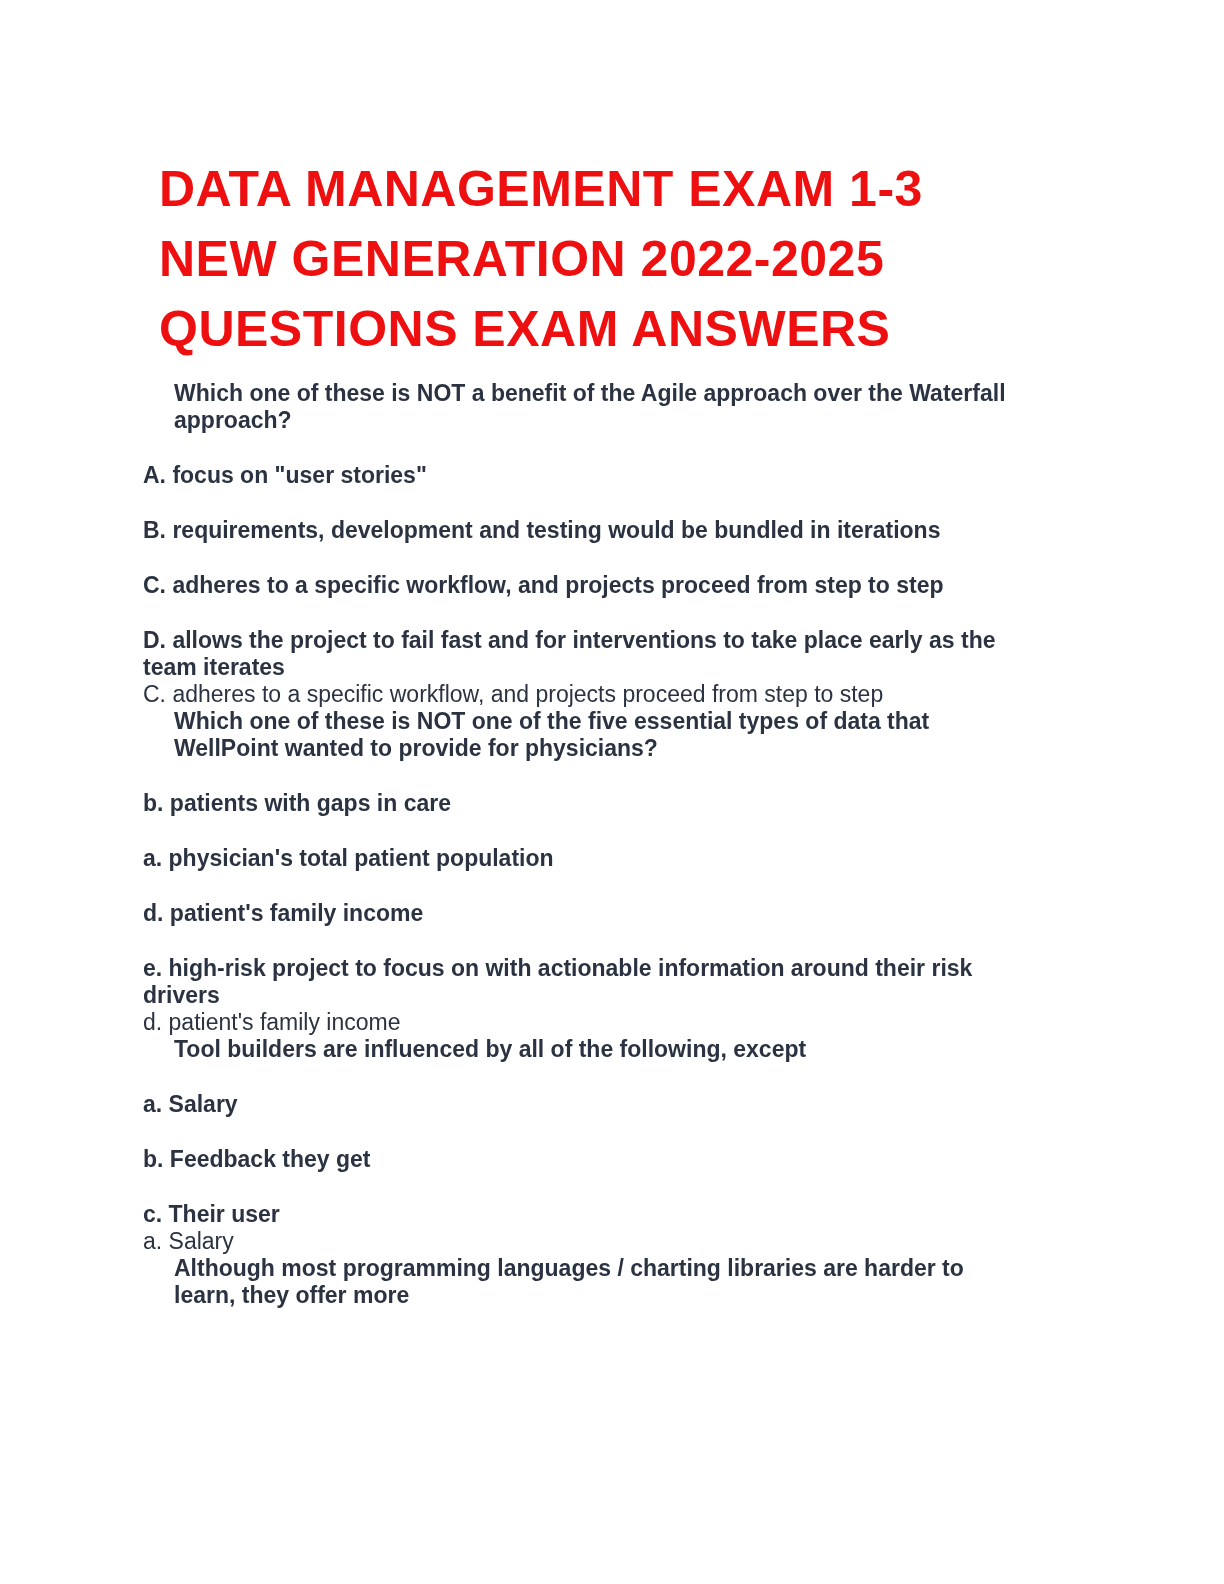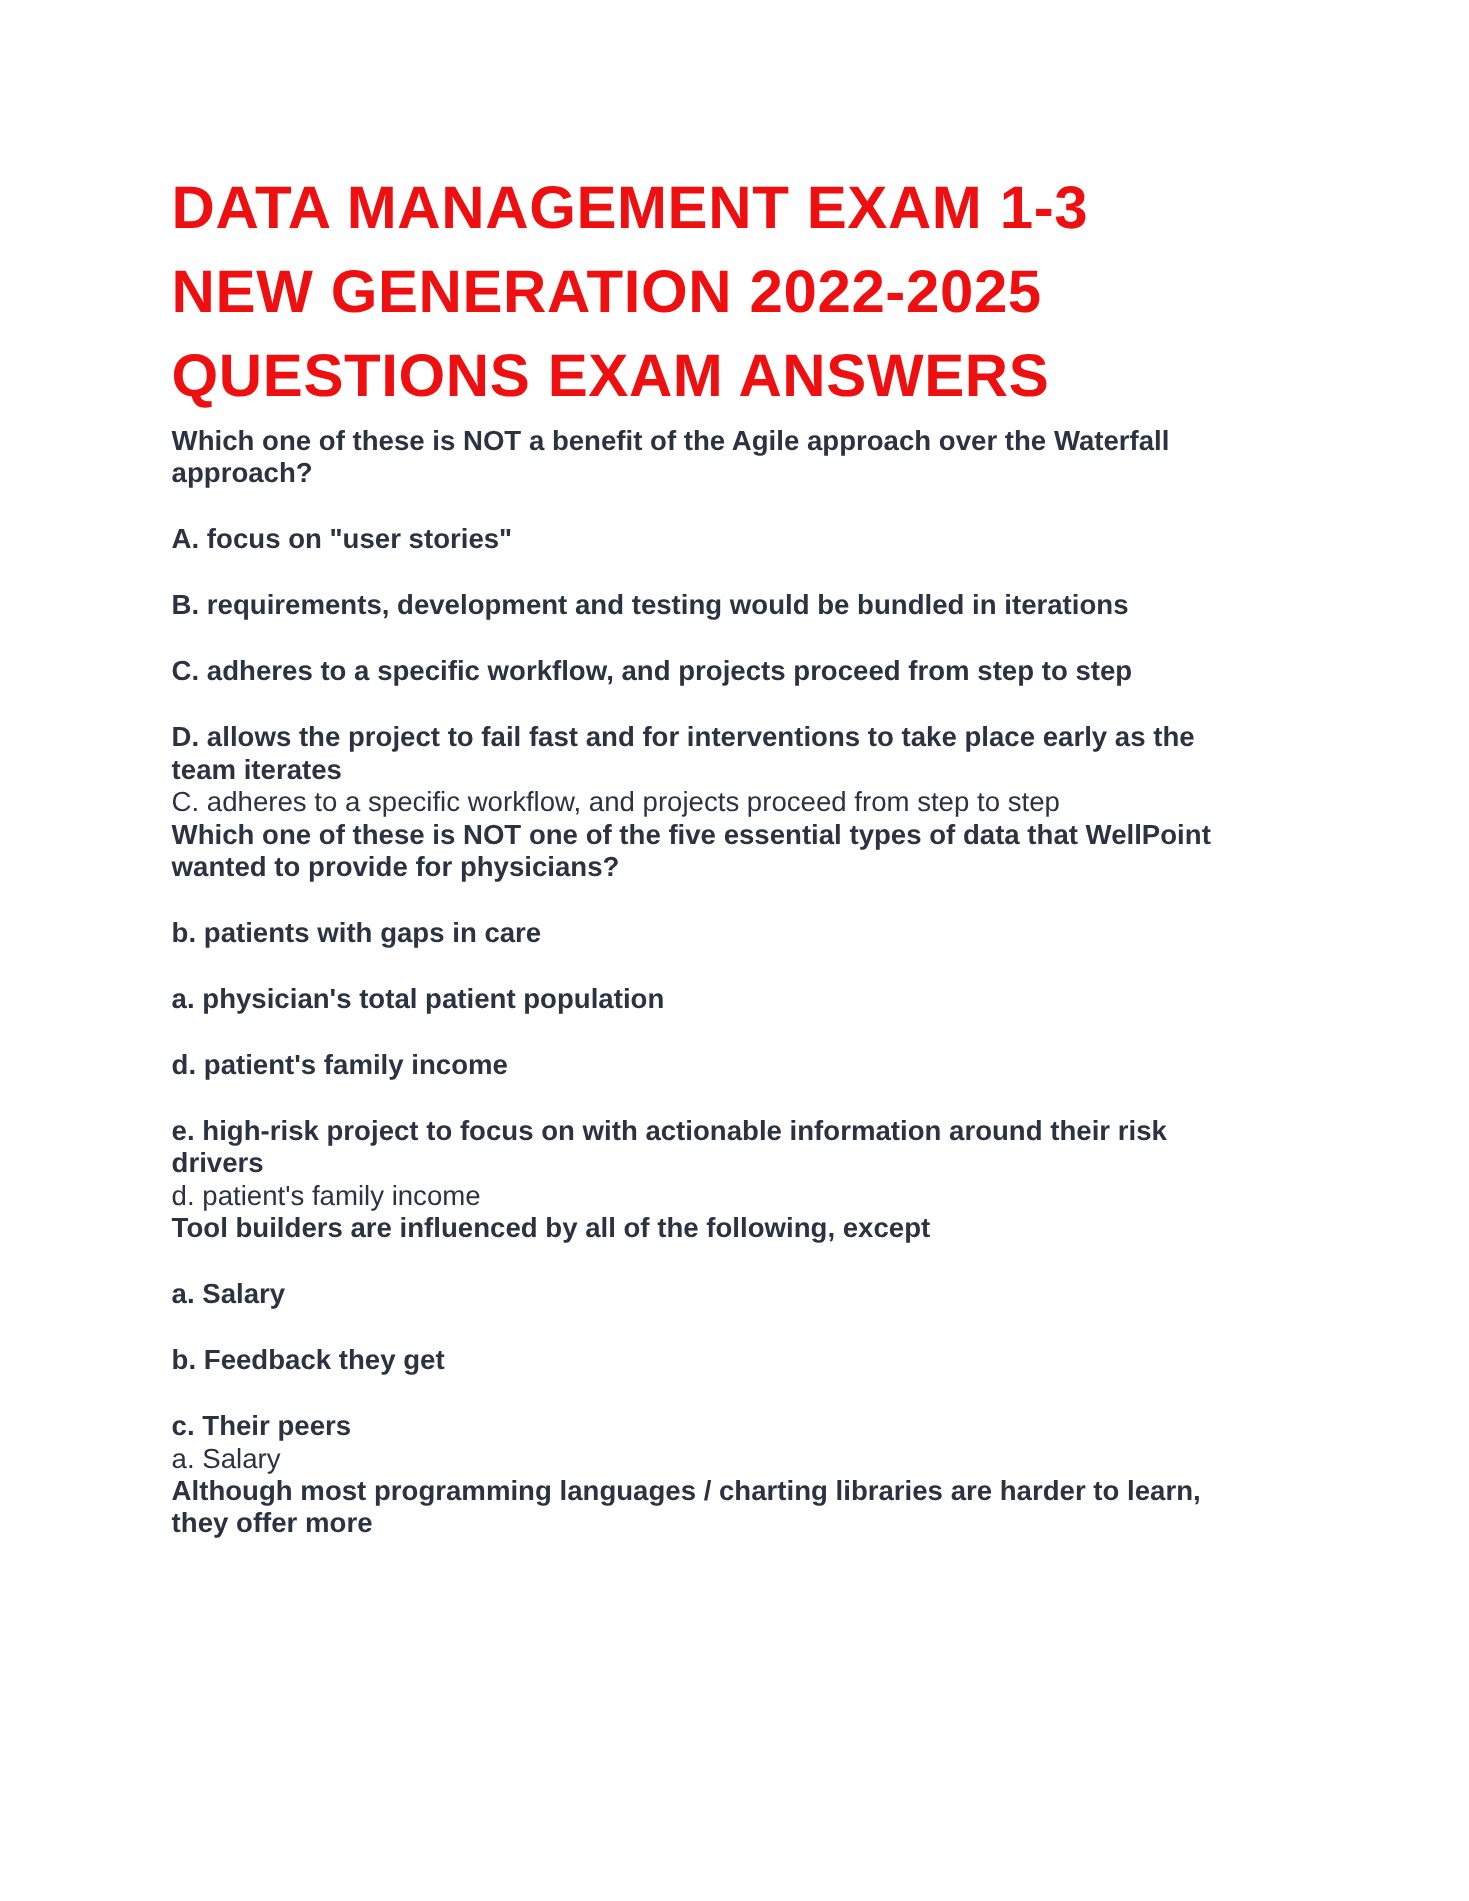--- a/index.html
+++ b/index.html
@@ -14,21 +14,21 @@
     font-family: "Liberation Sans", sans-serif;
   }
   .page {
     box-sizing: border-box;
     width: 1224px;
     height: 1584px;
     background: var(--page-bg, #ffffff);
     padding: 138px 196px 0 143px;
   }
   .doc-title {
-    margin: 0;
+    margin: 16px;
     padding: 0;
   }
   .title-line {
     display: block;
     color: var(--title-color, #ee1010);
     font-weight: bold;
     font-size: 50px;
     line-height: 70px;
     letter-spacing: 0.5px;
     white-space: nowrap;
@@ -39,20 +39,21 @@
     font-size: 23px;
     line-height: 27px;
   }
   .block {
     margin: 0;
     padding: 0;
   }
   .block.question {
     font-weight: bold;
     margin-top: 0;
+    margin-left: 31px;
   }
   .block.option {
     font-weight: bold;
     margin-top: 28px;
   }
   .block.answer {
     font-weight: normal;
     margin-top: 0;
   }
 </style>
@@ -74,17 +75,17 @@
       <p class="block answer">C. adheres to a specific workflow, and projects proceed from step to step</p>
       <p class="block question">Which one of these is NOT one of the five essential types of data that WellPoint wanted to provide for physicians?</p>
       <p class="block option">b. patients with gaps in care</p>
       <p class="block option">a. physician's total patient population</p>
       <p class="block option">d. patient's family income</p>
       <p class="block option">e. high-risk project to focus on with actionable information around their risk drivers</p>
       <p class="block answer">d. patient's family income</p>
       <p class="block question">Tool builders are influenced by all of the following, except</p>
       <p class="block option">a. Salary</p>
       <p class="block option">b. Feedback they get</p>
-      <p class="block option">c. Their peers</p>
+      <p class="block option">c. Their user</p>
       <p class="block answer">a. Salary</p>
       <p class="block question">Although most programming languages / charting libraries are harder to learn, they offer more</p>
     </div>
 </div>
 
 </body></html>

